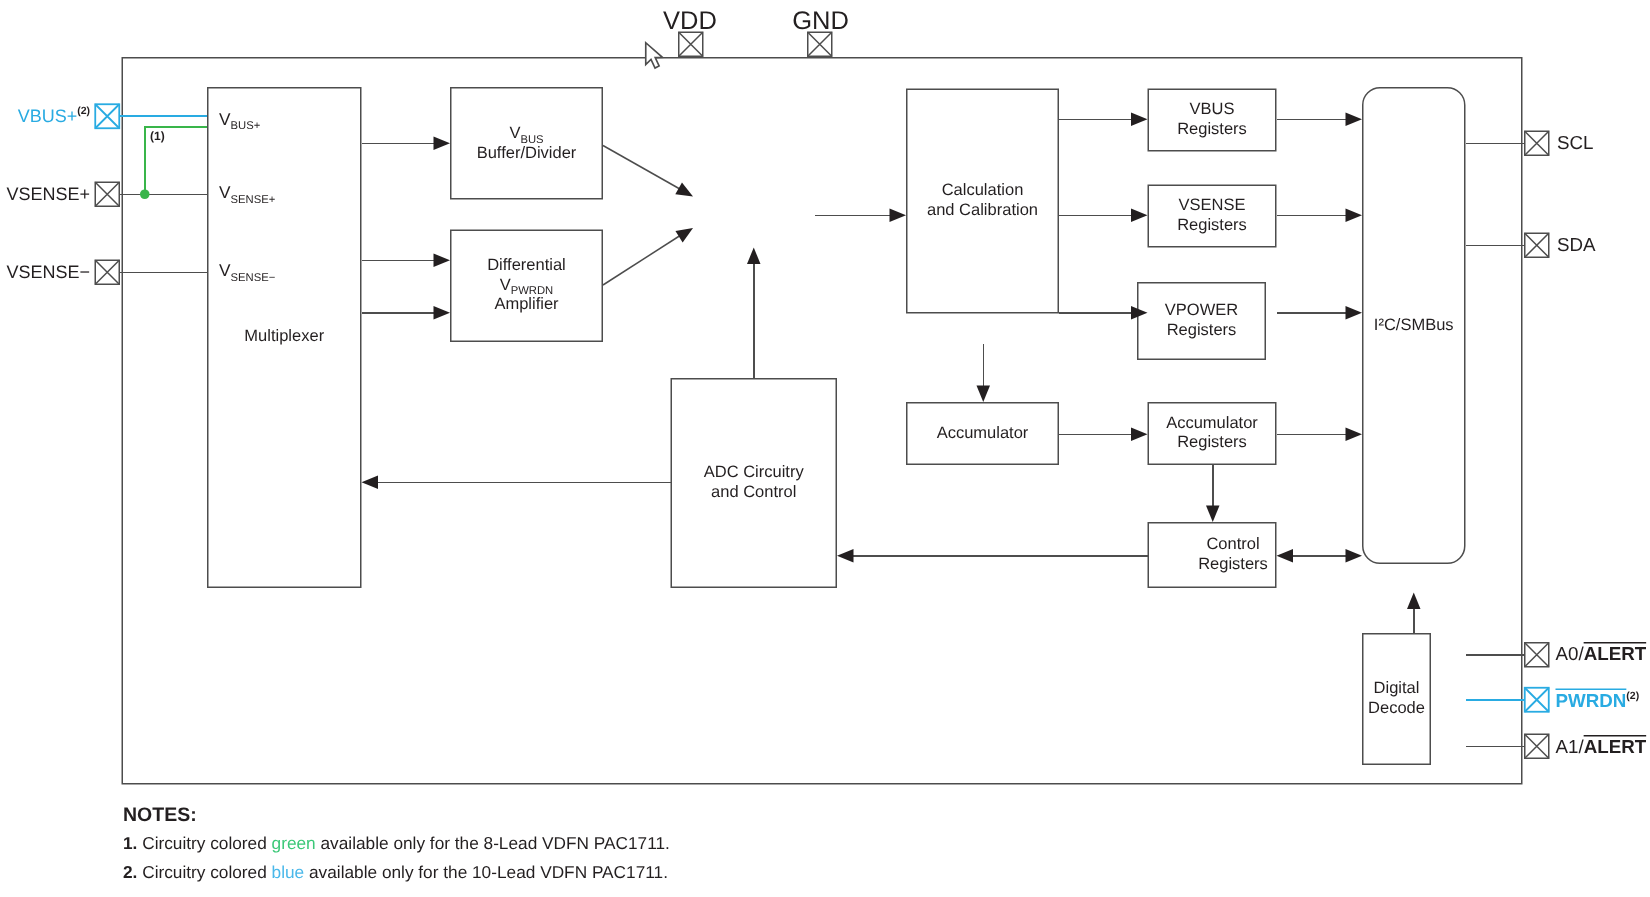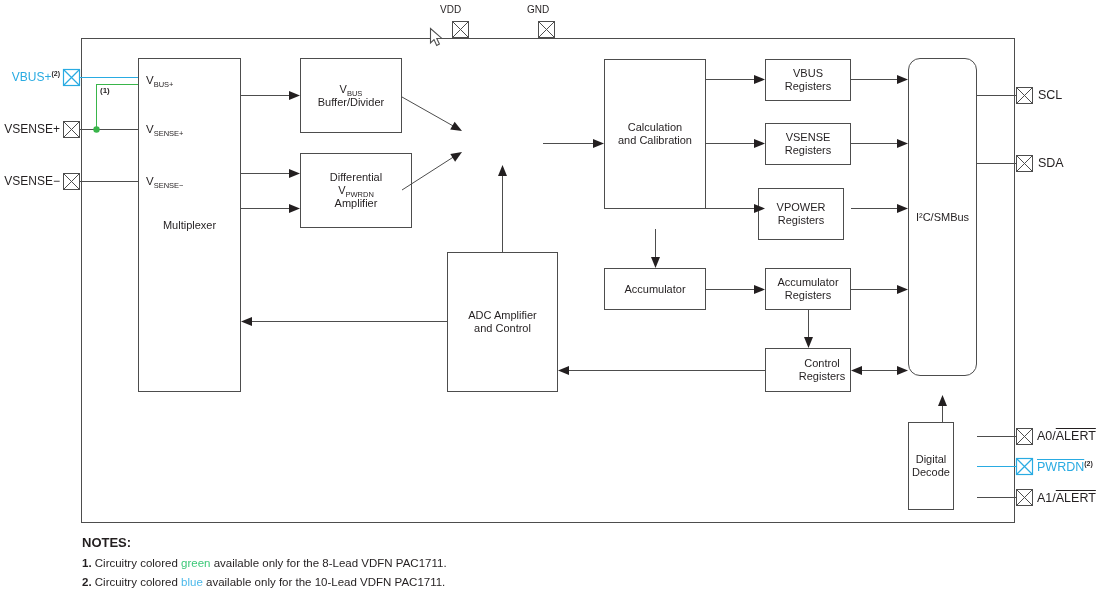--- a/index.html
+++ b/index.html
@@ -17,24 +17,24 @@
     align-items:center; justify-content:center; text-align:center;
     font-size:11px; line-height:13px; color:#231f20;
   }
   .block sub { font-size:7.5px; line-height:0; }
   .mux { display:block; }
   .mux-in { position:absolute; left:7px; font-size:11.5px; white-space:nowrap; }
   .mux-label { position:absolute; left:0; right:0; top:50%; transform:translateY(-50%); text-align:center; }
   .pin-label { position:absolute; font-size:12px; white-space:nowrap; }
   .pin-label-right { font-size:12.5px; }
   .lbl-blue { color:#29ABE2; }
-  .ovl { text-decoration:overline; }
+  .ovl { text-decoration:overline;font-weight:bold; }
   .sup-note { font-size:7px; font-weight:bold; color:#231f20; vertical-align:super; line-height:0; }
   .wire-note { position:absolute; left:100px; top:86px; font-size:8px; font-weight:bold; color:#231f20; }
-  .top-pin-label { position:absolute; width:40px; text-align:left; font-size:10px; }
+  .top-pin-label { position:absolute; width:40px; text-align:center; font-size:17px; }
   .notes { position:absolute; left:82px; top:535px; font-size:11.5px; color:#231f20; }
   .notes-heading { font-weight:bold; font-size:13px; margin-bottom:7px; }
   .note-line { margin-bottom:7px; }
   .note-num { font-weight:bold; }
   .text-green { color:#3CC878; }
   .text-blue { color:#4AB8EA; }
   svg.wires { position:absolute; left:0; top:0; pointer-events:none; }
   .w  { stroke:#4d4d4d; stroke-width:1; fill:none; shape-rendering:crispEdges; }
   .wd { stroke:#4d4d4d; stroke-width:1; fill:none; }
   .wb { stroke:#29ABE2; stroke-width:1.2; fill:none; shape-rendering:crispEdges; }
@@ -58,34 +58,34 @@
     <span class="mux-in" style="top:64px;"><span>V</span><sub>SENSE+</sub></span>
     <span class="mux-in" style="top:116px;"><span>V</span><sub>SENSE−</sub></span>
     <span class="mux-label">Multiplexer</span>
   </div>
 
   <div class="block" style="left:300px; top:58px; width:102px; height:75px;">
     <span><span>V</span><sub>BUS</sub></span>
     <span>Buffer/Divider</span>
   </div>
 
-  <div class="block" style="left:300px; top:153px; width:112px; height:75px;">
+  <div class="block" style="left:300px; top:153px; width:102px; height:75px;">
     <span>Differential</span>
     <span><span>V</span><sub>PWRDN</sub></span>
     <span>Amplifier</span>
   </div>
 
 
   <div class="block" style="left:604px; top:59px; width:102px; height:150px;">
     <span>Calculation</span>
     <span>and Calibration</span>
   </div>
 
   <div class="block" style="left:447px; top:252px; width:111px; height:140px;">
-    <span>ADC Amplifier</span>
+    <span>ADC Circuitry</span>
     <span>and Control</span>
   </div>
 
   <div class="block" style="left:604px; top:268px; width:102px; height:42px;">
     <span>Accumulator</span>
   </div>
 
   <div class="block" style="left:765px; top:59px; width:86px; height:42px;">
     <span>VBUS</span>
     <span>Registers</span>

